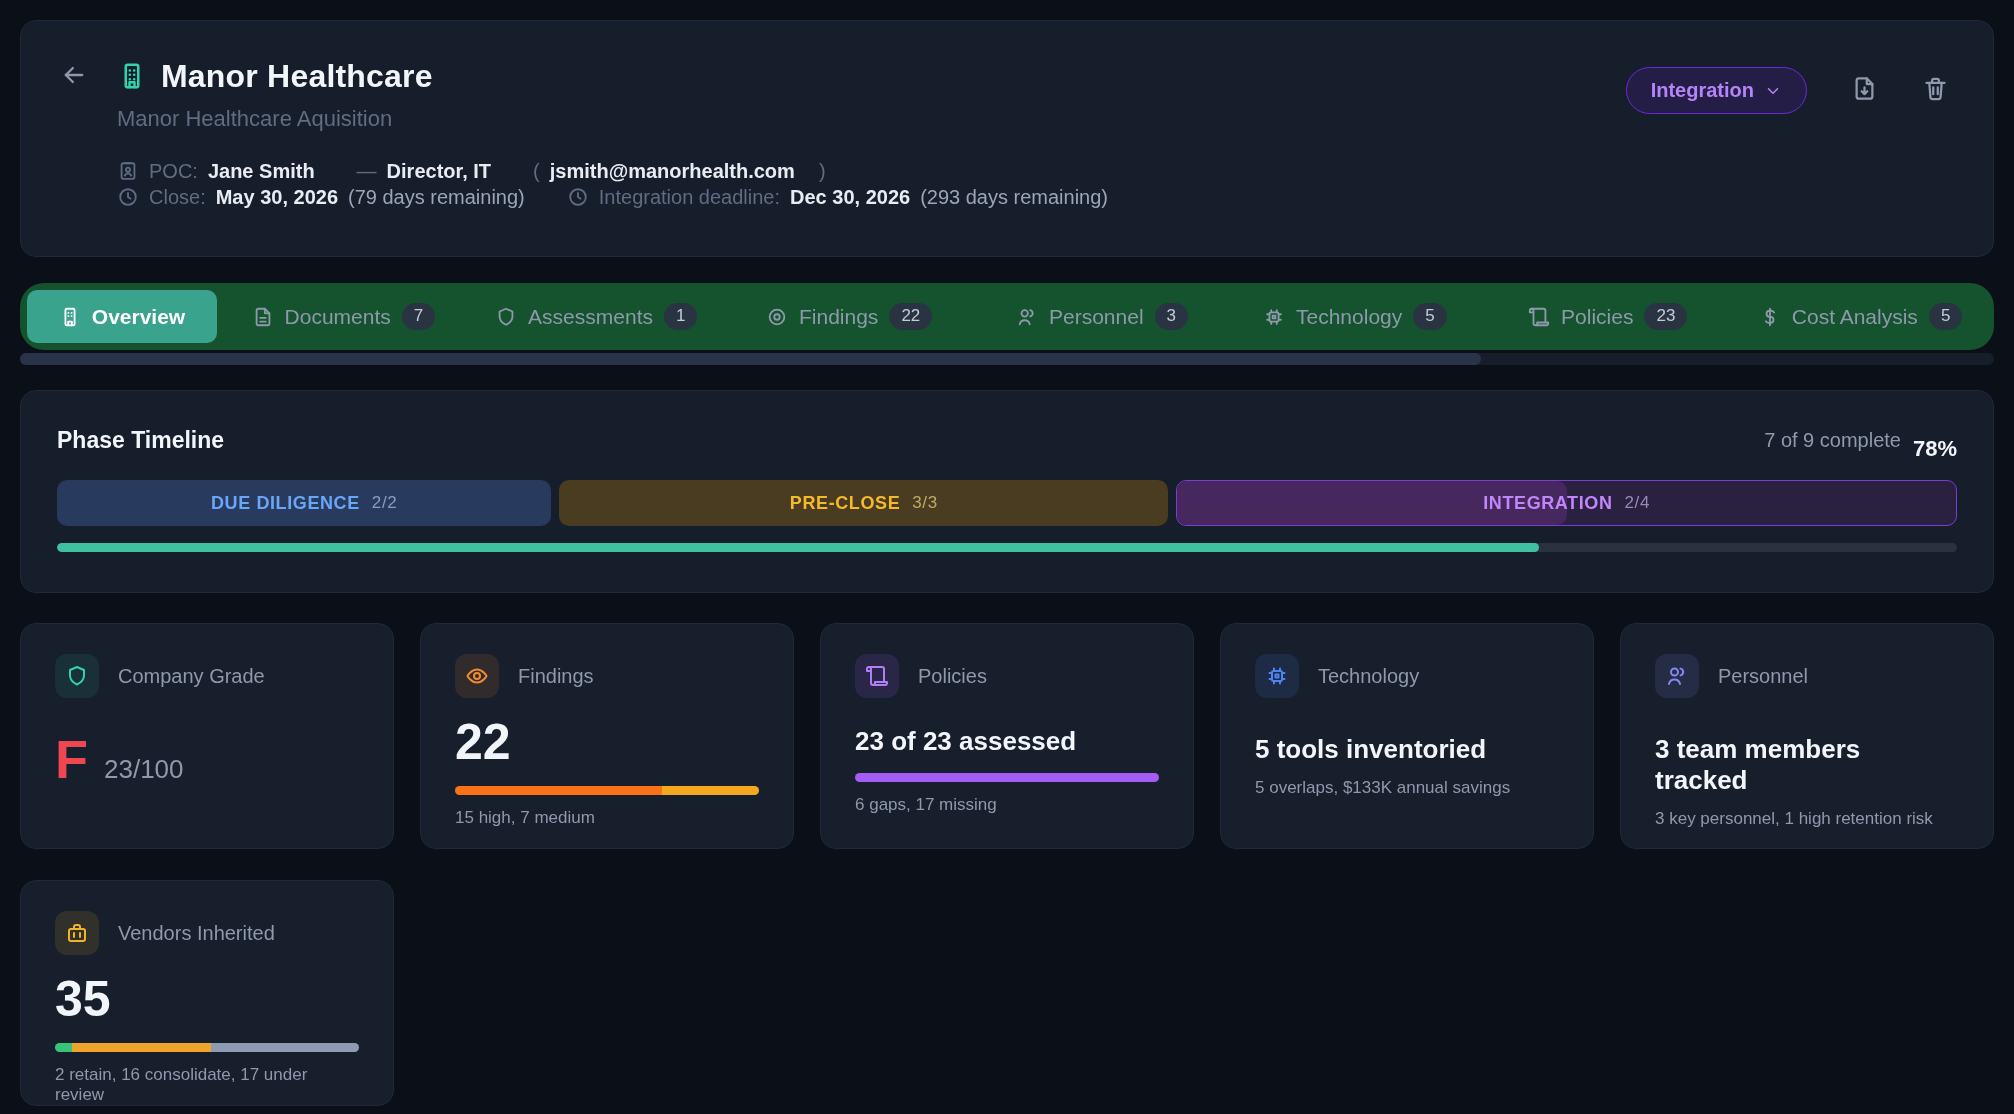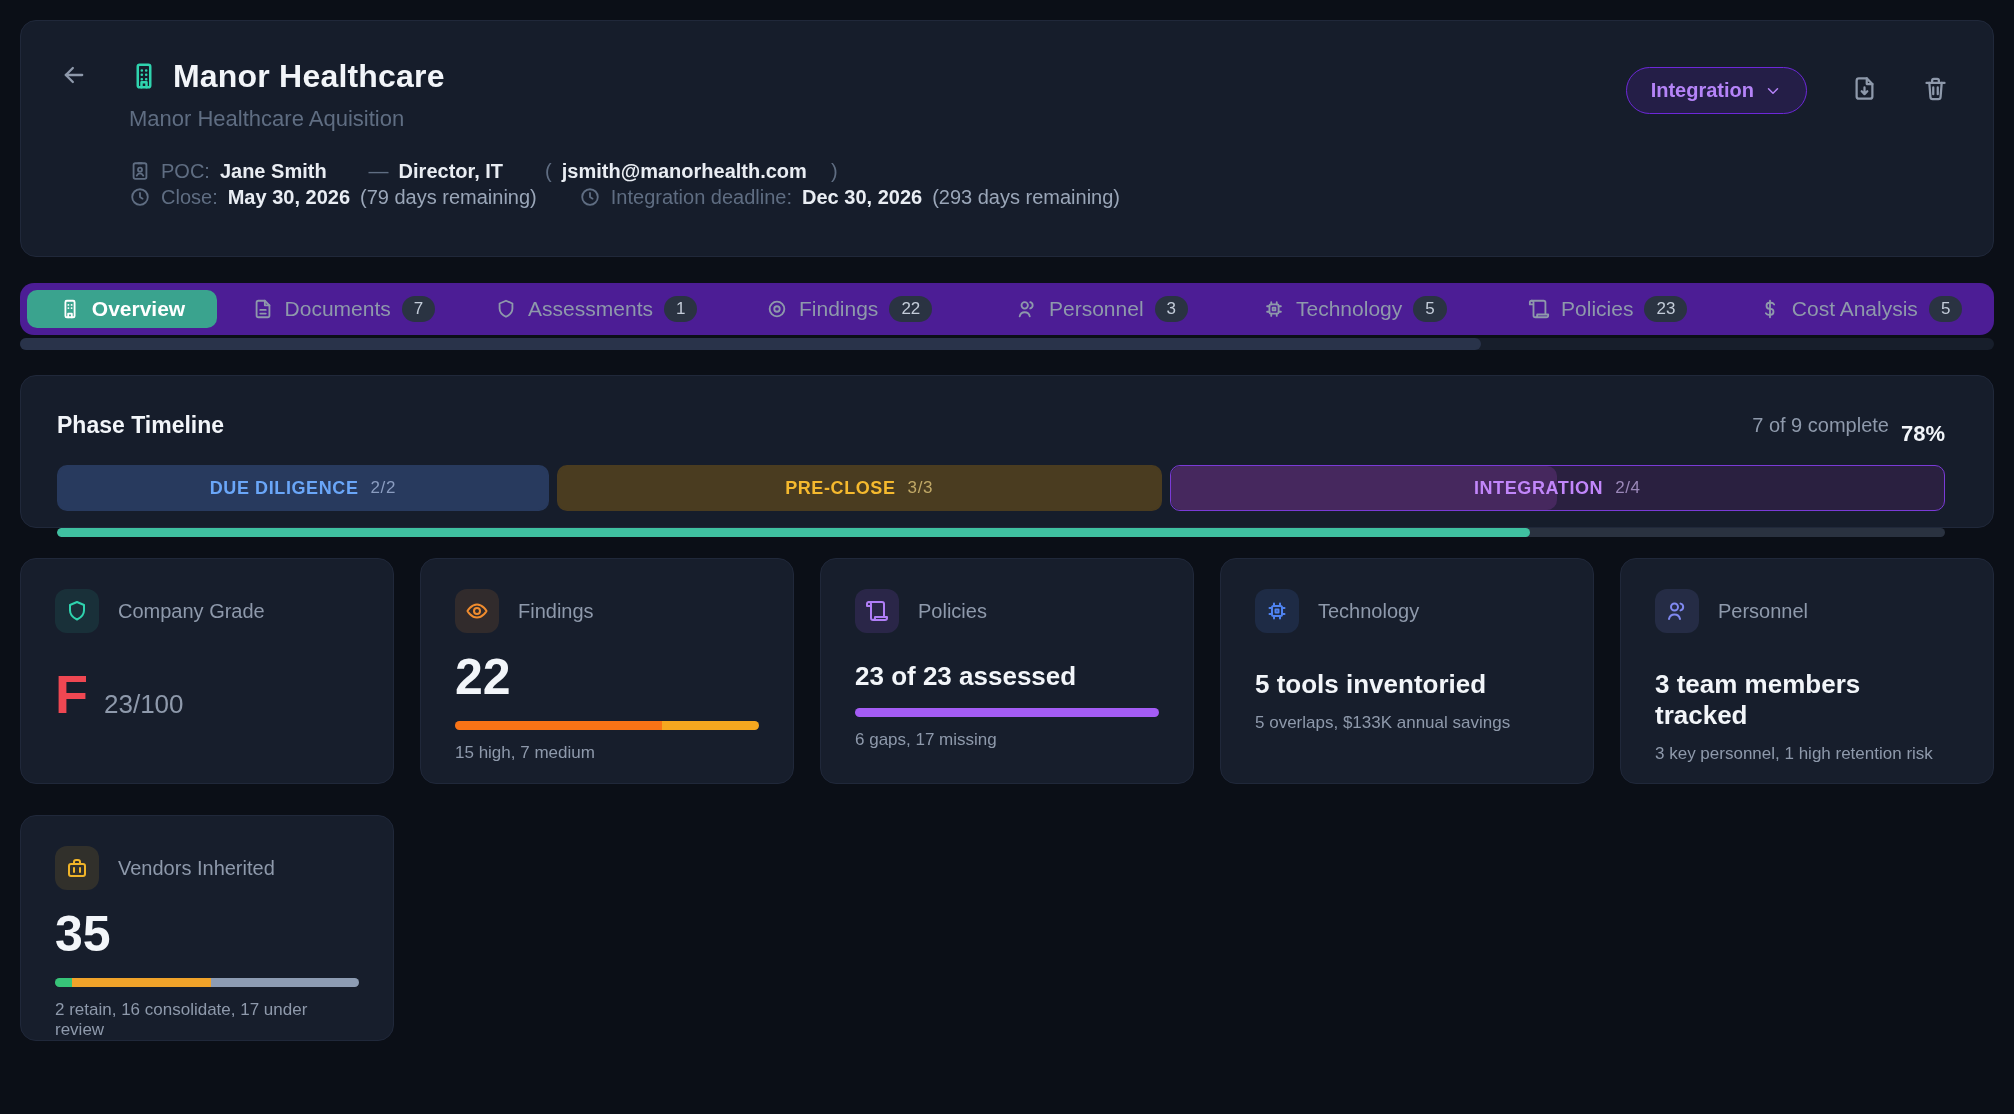--- a/index.html
+++ b/index.html
@@ -11,21 +11,21 @@
     overflow:hidden;
   }
   .page { width:2014px; height:1114px; padding:20px; }
 
   
   .header-panel {
     background:#161d2b; border:1px solid #20283a; border-radius:16px;
     padding:34px 44px 34px 36px; display:flex; justify-content:space-between;
     height:237px;
   }
-  .header-left { display:flex; gap:38px;justify-content:flex-end; }
+  .header-left { display:flex; gap:26px;justify-content:flex-end; }
   .back-btn {
     background:none; border:none; color:#8e99ab; cursor:pointer;
     width:34px; height:40px; display:flex; align-items:center; justify-content:center; flex:none;
   }
   .back-btn svg { width:28px; height:28px; }
   .title-row { display:flex; align-items:center; gap:14px; height:42px; }
   .title-row .bld { color:#2fd3ae; width:30px; height:30px; }
   h1.title { font-size:32px; font-weight:bold; letter-spacing:.2px; color:#f2f5f9; }
   .subtitle { margin-top:9px; font-size:22px; color:#5f6d82; height:28px; }
   .meta-row { display:flex; align-items:center; gap:10px; font-size:20px; height:26px; }
@@ -44,22 +44,22 @@
     background:rgba(109,40,217,.16); border:1.5px solid #6d28d9; border-radius:999px;
     color:#b584f8; font-size:20px; font-weight:bold; padding:11px 24px;
     font-family:"Liberation Sans", sans-serif;
   }
   .phase-pill svg { width:18px; height:18px; }
   .hdr-icon-btn { background:none; border:none; color:#8e99ab; cursor:pointer; padding-top:8px; }
   .hdr-icon-btn svg { width:27px; height:27px; }
 
   
   .tabs {
-    margin-top:26px; background:#4c1d95; border-radius:14px; padding:7px;
-    display:flex; align-items:stretch; height:52px;
+    margin-top:26px; background:#14532d; border-radius:24px; padding:7px;
+    display:flex; align-items:stretch; height:67px;
   }
   .tab {
     display:flex; align-items:center; justify-content:center; gap:11px;
     background:none; border:none; color:#8e99ab; font-size:21px; cursor:pointer;
     border-radius:10px; flex:1 1 0; font-family:"Liberation Sans", sans-serif;
   }
   .tab svg { width:22px; height:22px; flex:none; }
   .tab .badge {
     background:#2a3342; color:#c3ccd9; border-radius:999px; font-size:17px;
     padding:3px 12px; line-height:1.2;
@@ -67,21 +67,21 @@
   .tab.active {
     background:#3aa38e; color:#ffffff; font-weight:bold; flex:0 0 190px;
   }
   .tab-scrollbar { margin-top:3px; height:12px; border-radius:999px; background:#171e2b; position:relative; }
   .tab-scrollbar .thumb { position:absolute; left:0; top:0; height:12px; width:74%; border-radius:999px; background:#29334a; }
 
   
   .panel {
     background:#161d2b; border:1px solid #20283a; border-radius:16px;
   }
-  .timeline { margin-top:25px; padding:34px 48px 32px 36px; height:153px; }
+  .timeline { margin-top:25px; padding:34px 36px 32px 36px; height:203px; }
   .tl-head { display:flex; justify-content:space-between; align-items:center; height:30px; }
   .tl-title { font-size:23px; font-weight:bold; color:#f2f5f9; }
   .tl-summary { font-size:20px; color:#8e99ab; display:flex; align-items:center; gap:12px; }
   .tl-summary b { color:#f2f5f9; font-size:22px;margin-top:18px; }
   .phases { margin-top:25px; display:flex; gap:8px; height:46px; }
   .phase-seg {
     border-radius:10px; display:flex; align-items:center; justify-content:center; gap:12px;
     font-size:18px; letter-spacing:.6px; position:relative; overflow:hidden; cursor:pointer;
     border:1px solid transparent;
   }

